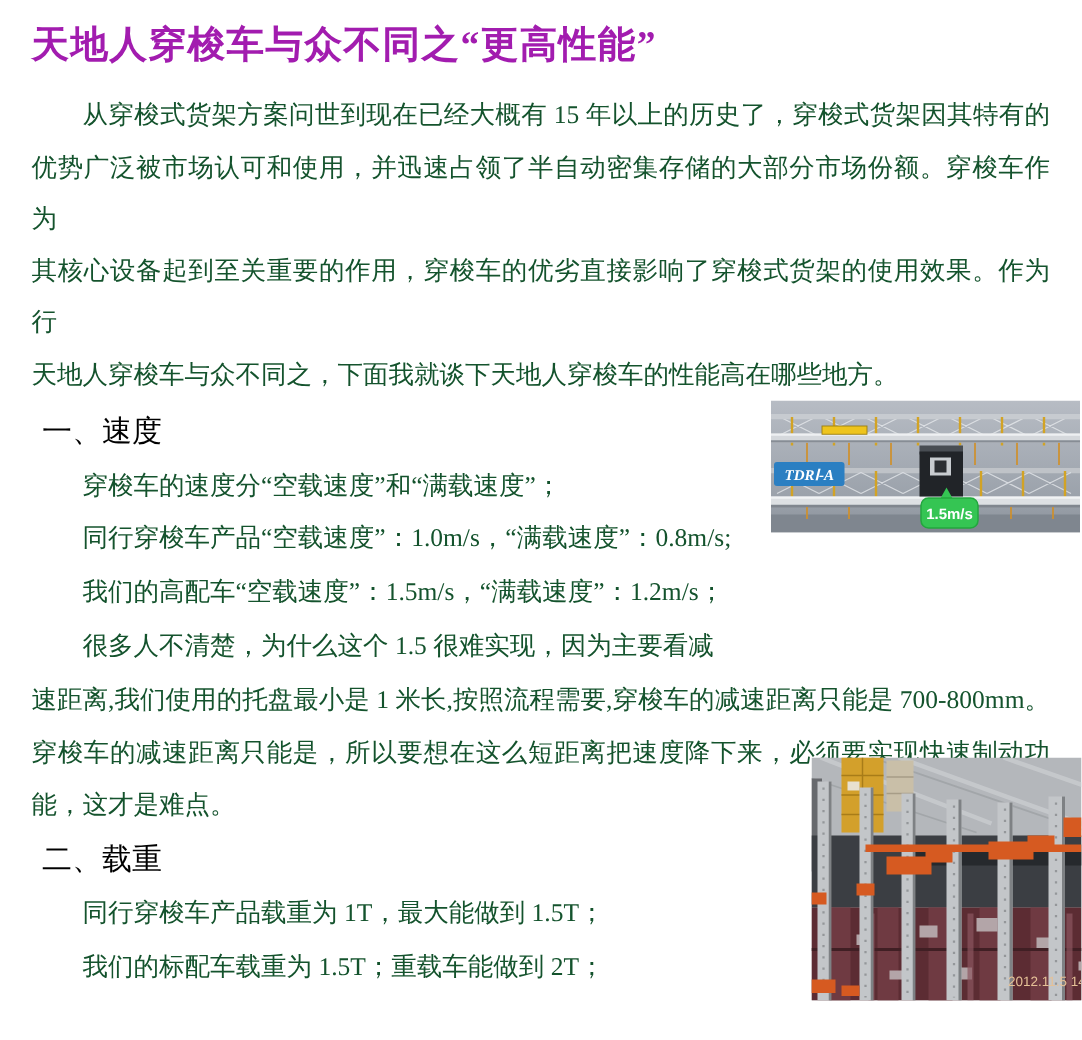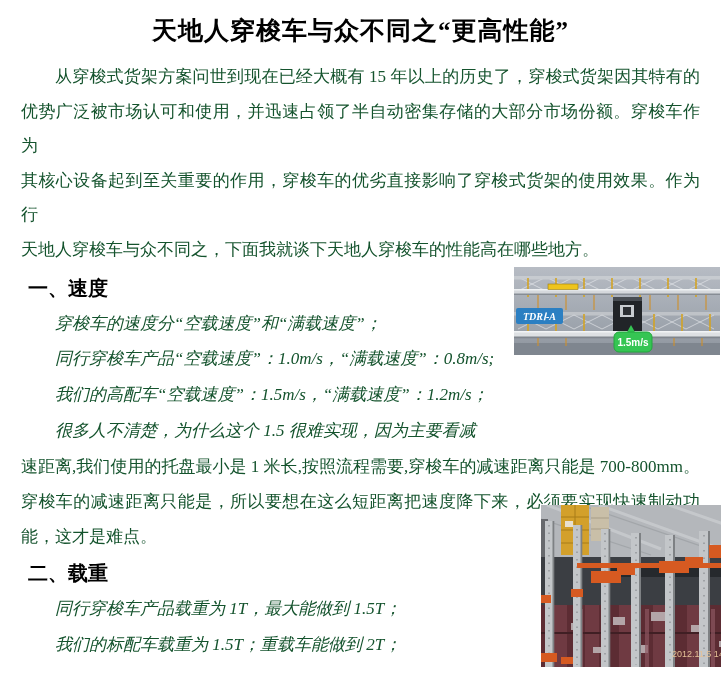--- a/index.html
+++ b/index.html
@@ -3,30 +3,30 @@
 <meta charset="utf-8">
 <style>
   html,body{margin:0;padding:0;background:#fff;}
   .page{
     position:relative;width:721px;height:693px;box-sizing:border-box;
     background:#ffffff;overflow:hidden;color:#0e0e0e;
     font-family:"Liberation Serif","DejaVu Serif",serif;
     padding:14px 21px 0 21px;
   }
   .title{
-    margin:0 0 12px 0;text-align:center;font-size:25px;font-weight:700;
-    line-height:34px;letter-spacing:1px;color:#000000;
+    margin:0 0 12px 0;font-size:25px;font-weight:700;
+    line-height:34px;letter-spacing:1px;color:#a21caf;
   }
   .heading{
-    margin:6px 0 4px 7px;font-size:20px;font-weight:700;line-height:28px;color:#000;
+    margin:6px 0 4px 7px;font-size:20px;font-weight:400;line-height:28px;color:#000;
   }
   .heading2{margin-top:5px;}
   .line{font-size:17px;color:#14532d;}
   .lh-a{line-height:34.6px;}
-  .lh-b{line-height:35.8px;font-style:italic;}
+  .lh-b{line-height:35.8px;}
   .lh-c{line-height:35px;}
   .j{text-align:justify;text-align-last:justify;}
   .ind{text-indent:34px;}
   .nw{white-space:nowrap;overflow:hidden;}
   .fig{position:absolute;}
   .fig svg{display:block;width:100%;height:100%;}
   .fig1{left:514px;top:267px;width:206px;height:88px;}
   .fig2{left:493px;top:505px;width:214px;height:162px;padding-left:48px;}
 </style>
 </head>

